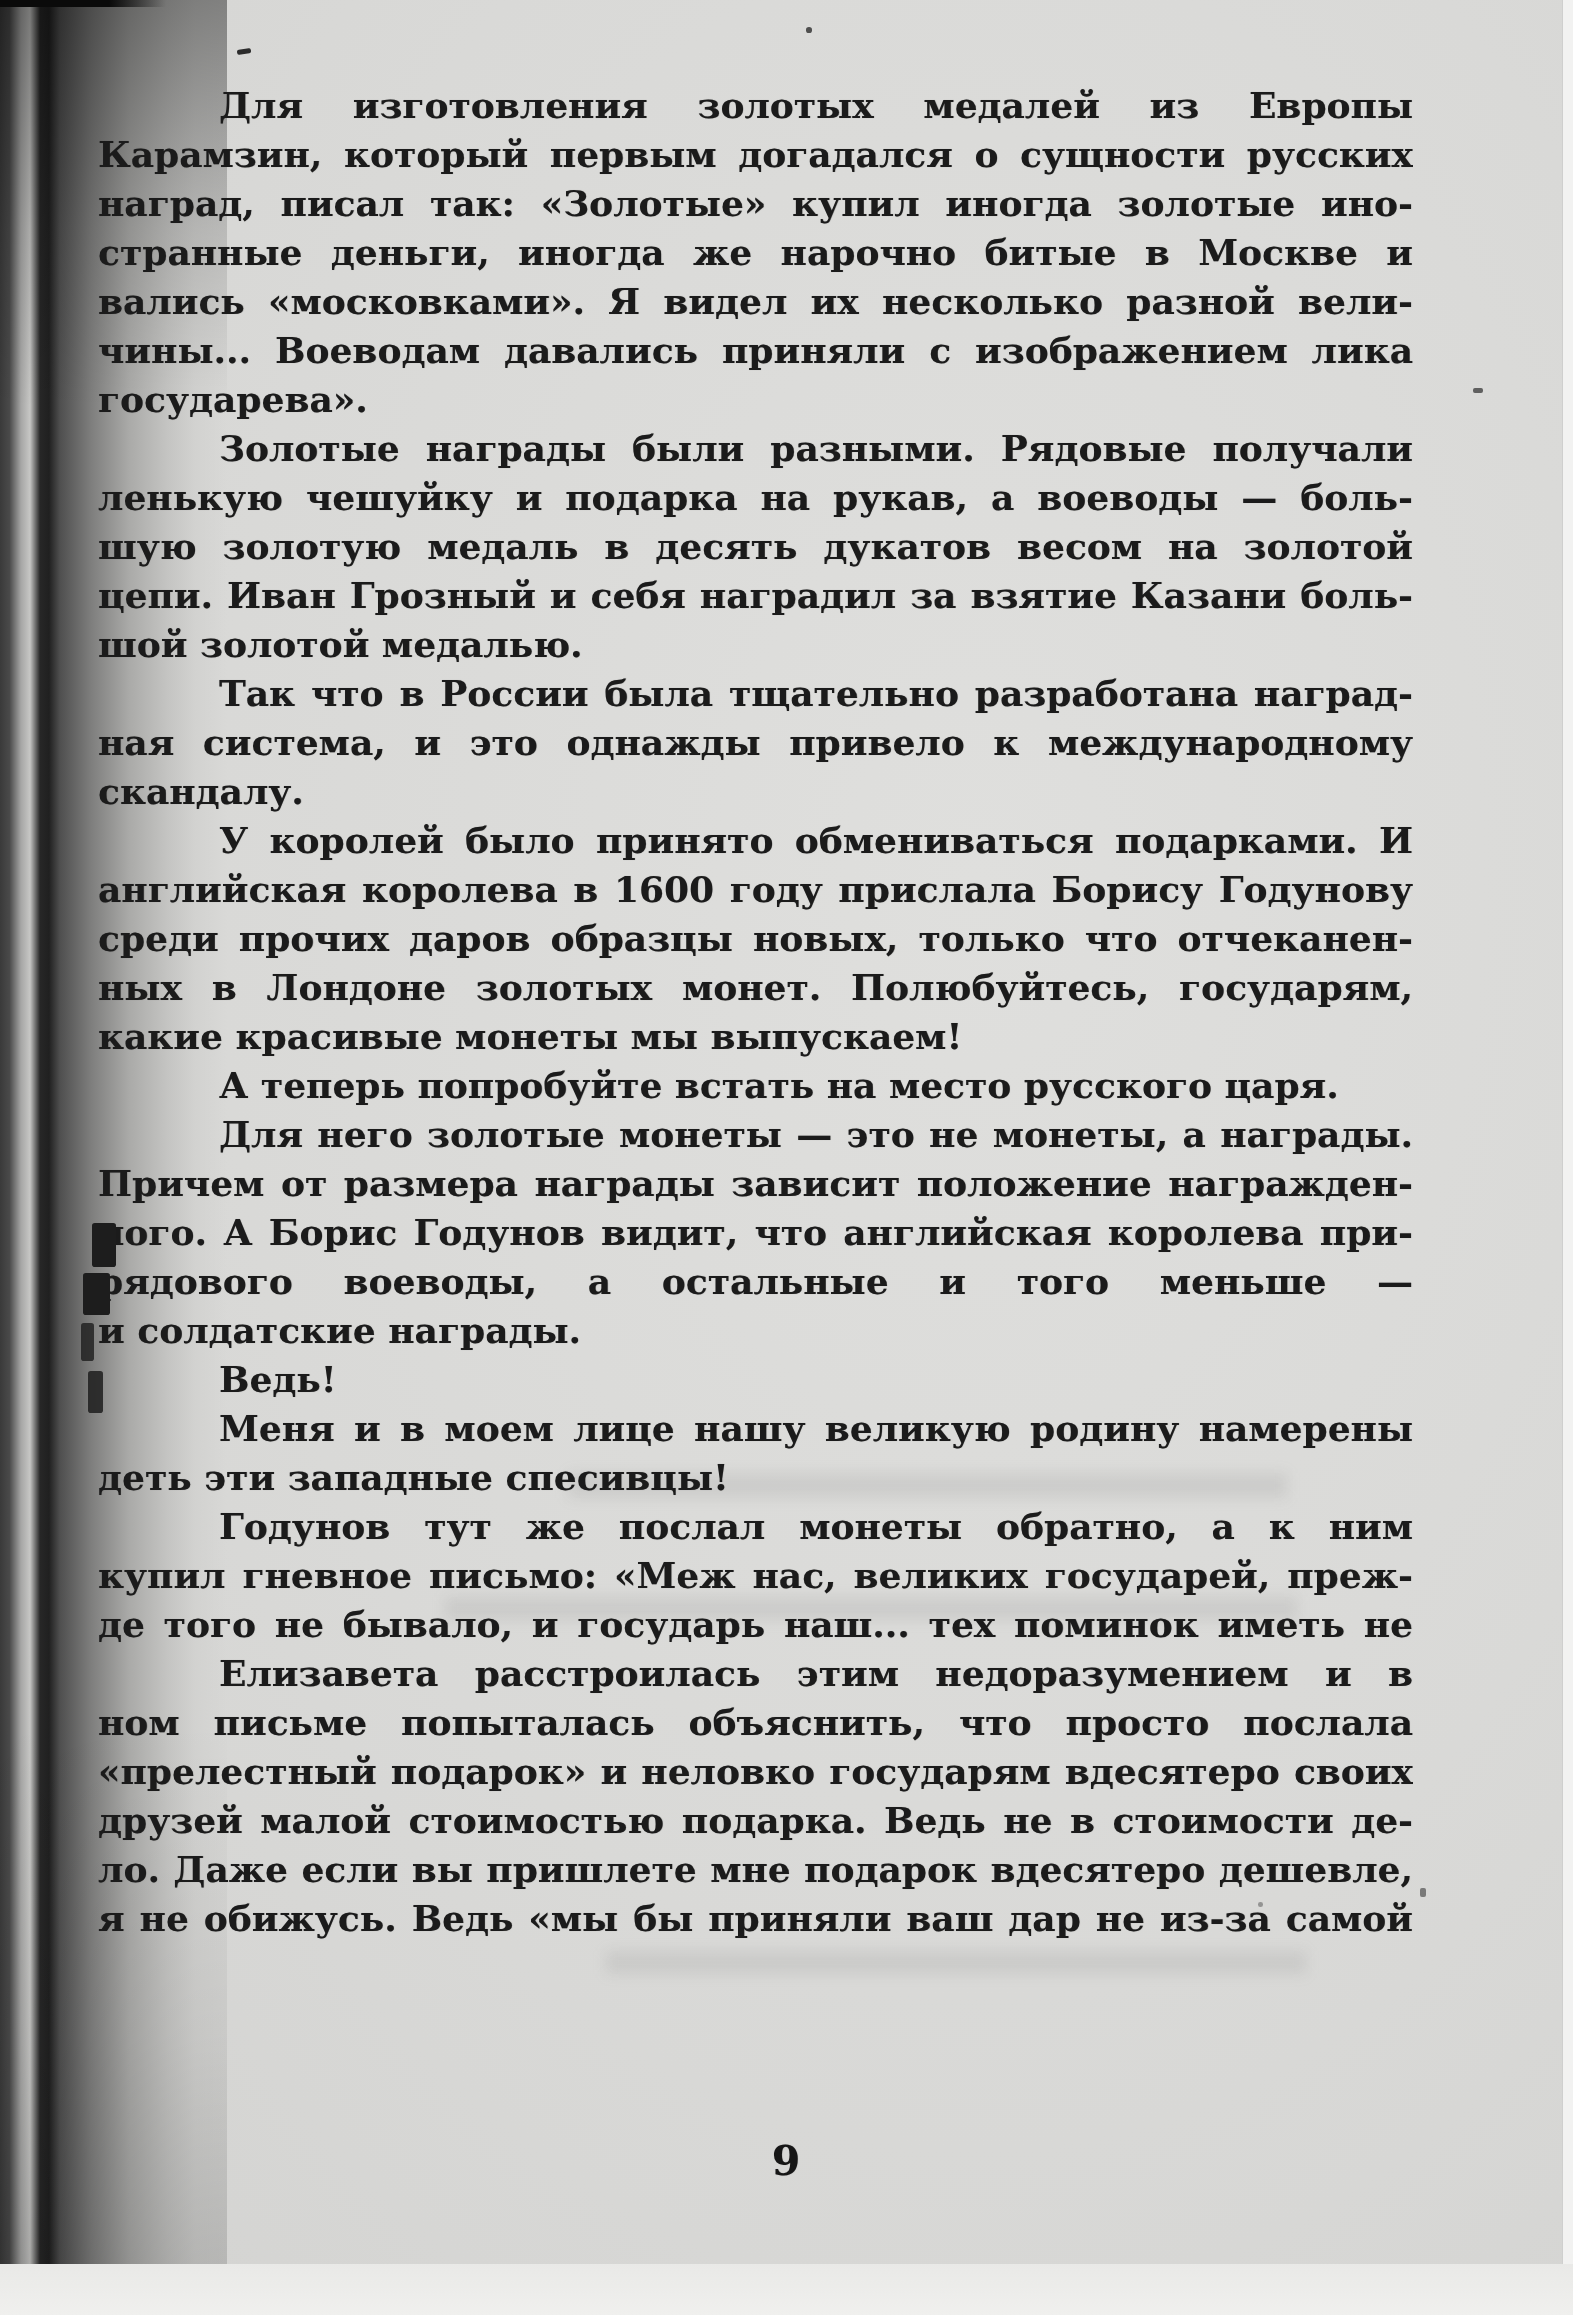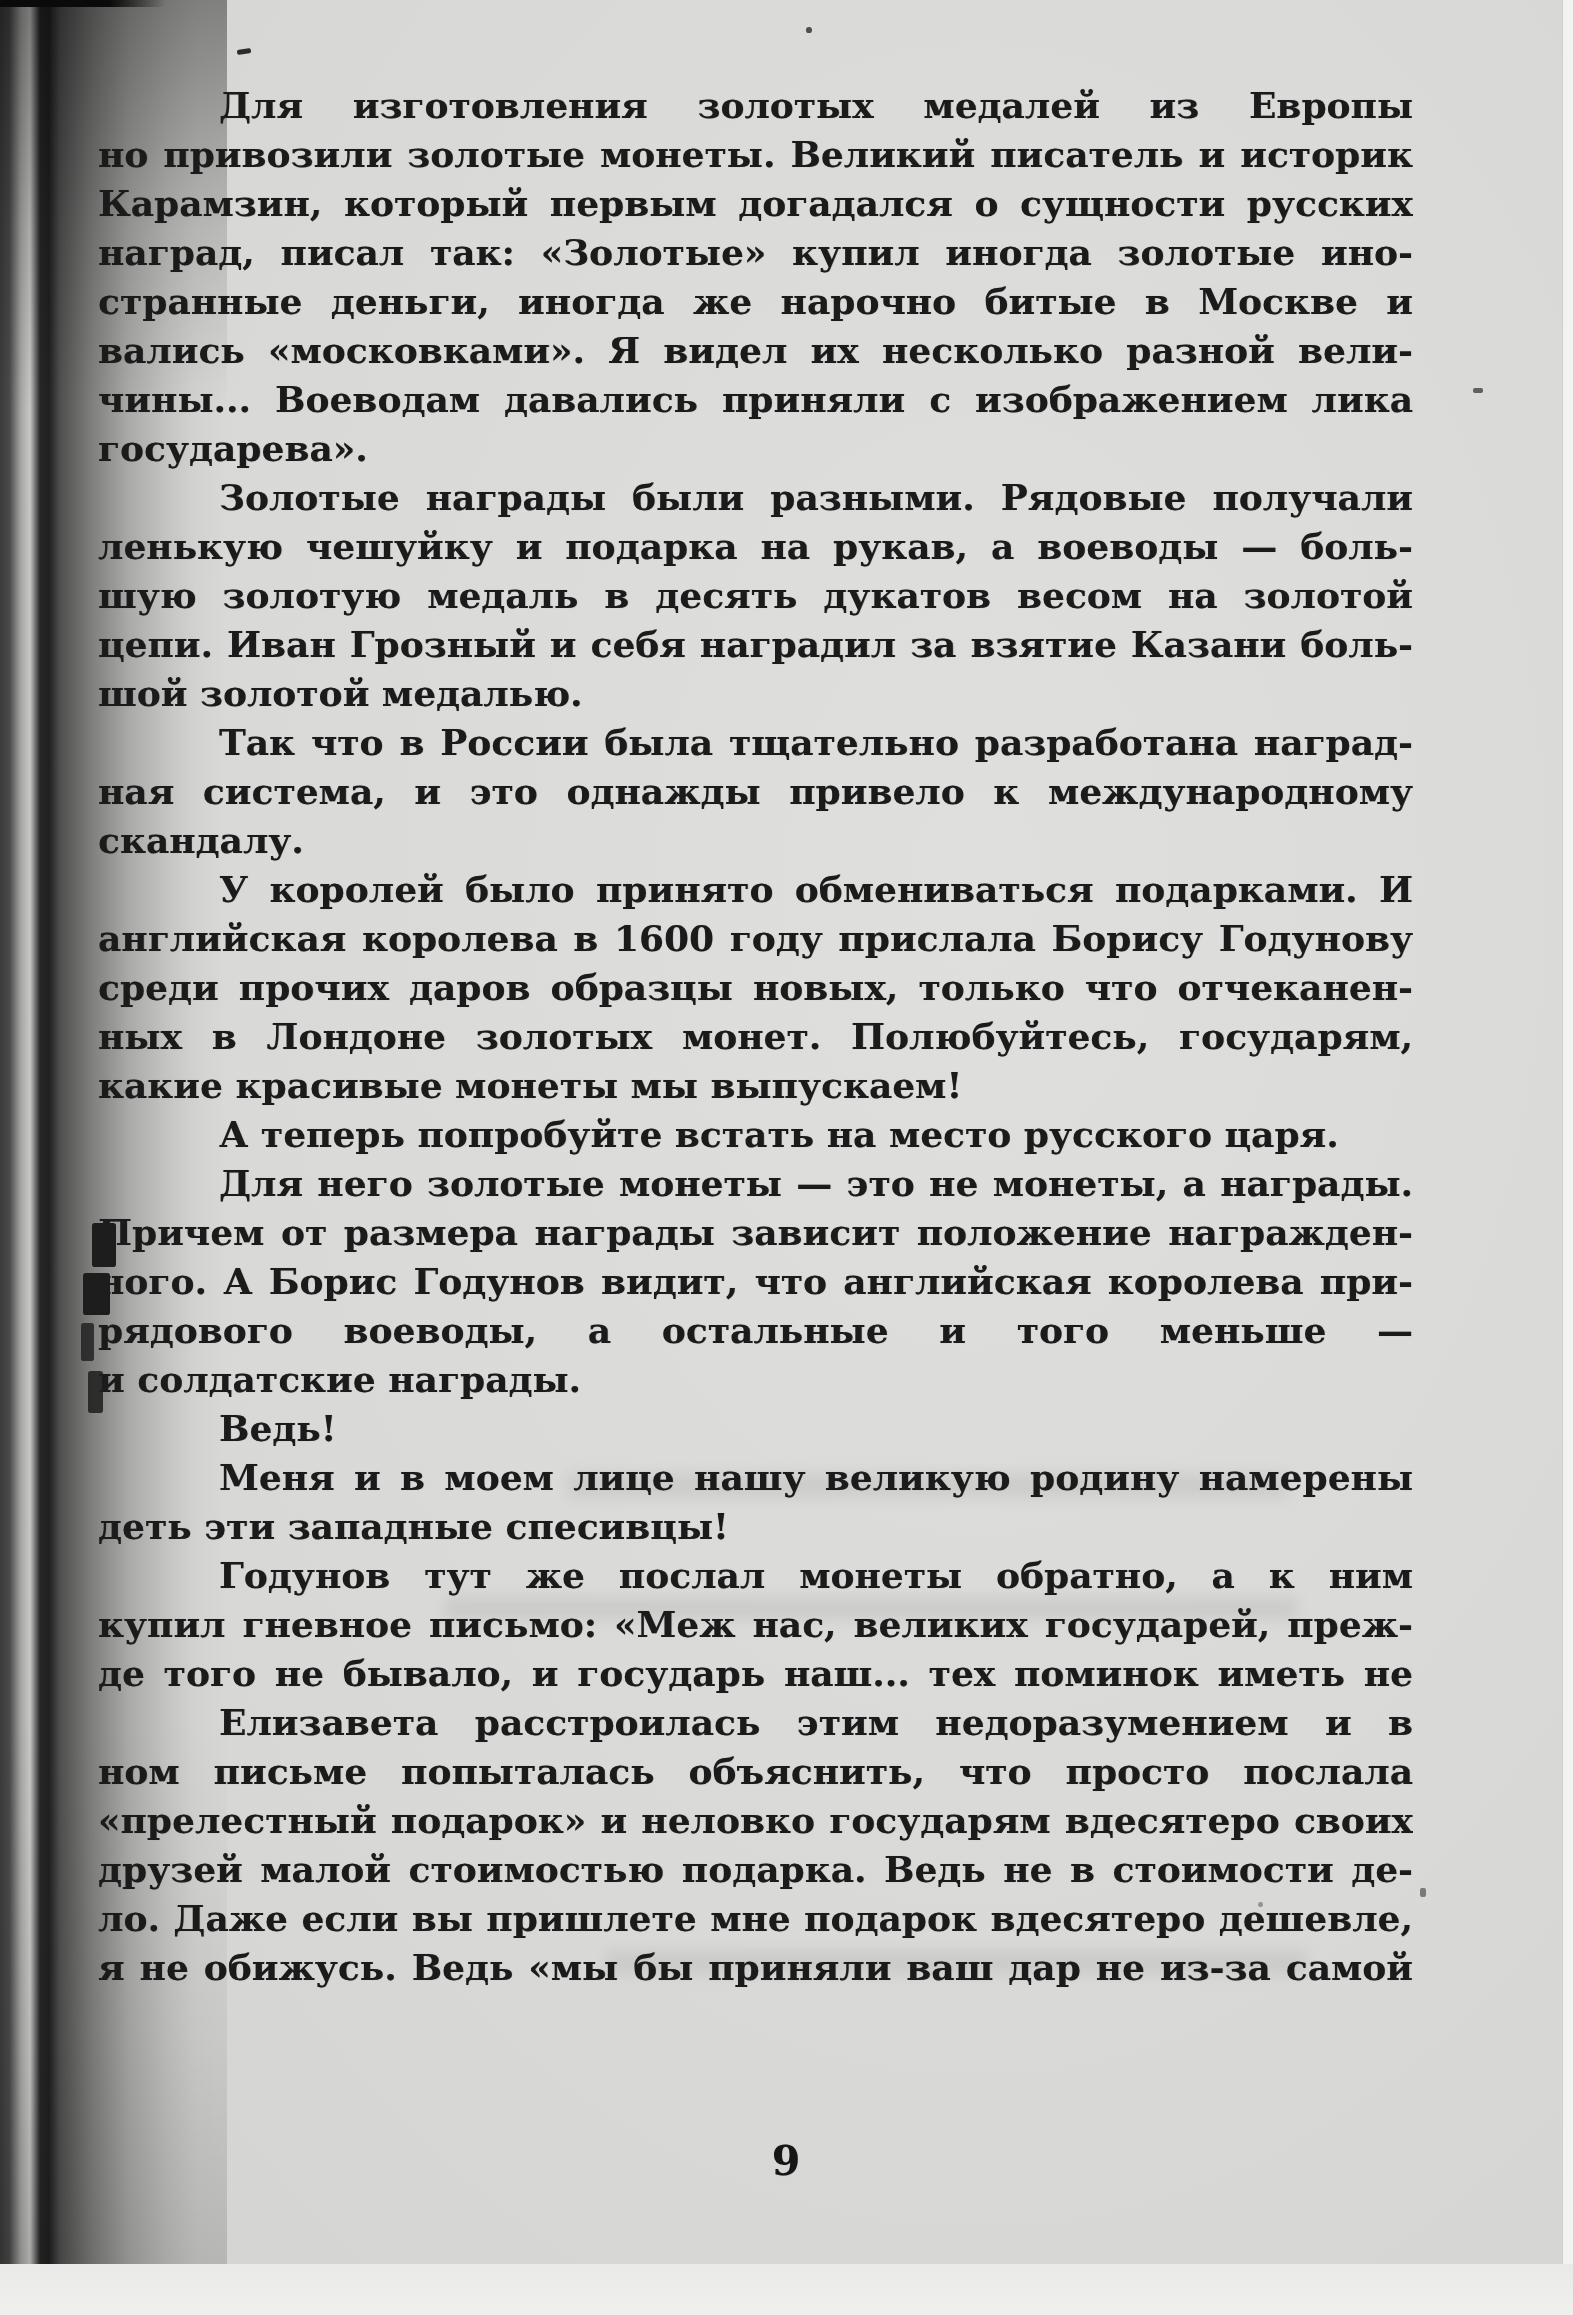--- a/index.html
+++ b/index.html
@@ -66,21 +66,20 @@
   <div class="top-edge"></div>
   <div class="right-strip"></div>
   <div class="bottom-strip"></div>
 
   <div class="smudge m1"></div>
   <div class="smudge m2"></div>
   <div class="smudge m3"></div>
 
   <div class="text-block">
       <div class="line first">Для изготовления золотых медалей из Европы специаль-</div>
-      <div class="line">но привозили золотые монеты. Великий писатель и историк</div>
       <div class="line">Карамзин, который первым догадался о сущности русских</div>
       <div class="line">наград, писал так: «Золотые» купил иногда золотые ино-</div>
       <div class="line">странные деньги, иногда же нарочно битые в Москве и назы-</div>
       <div class="line">вались «московками». Я видел их несколько разной вели-</div>
       <div class="line">чины... Воеводам давались приняли с изображением лика</div>
       <div class="line end">государева».</div>
       <div class="line first">Золотые награды были разными. Рядовые получали ма-</div>
       <div class="line">ленькую чешуйку и подарка на рукав, а воеводы — боль-</div>
       <div class="line">шую золотую медаль в десять дукатов весом на золотой</div>
       <div class="line">цепи. Иван Грозный и себя наградил за взятие Казани боль-</div>

